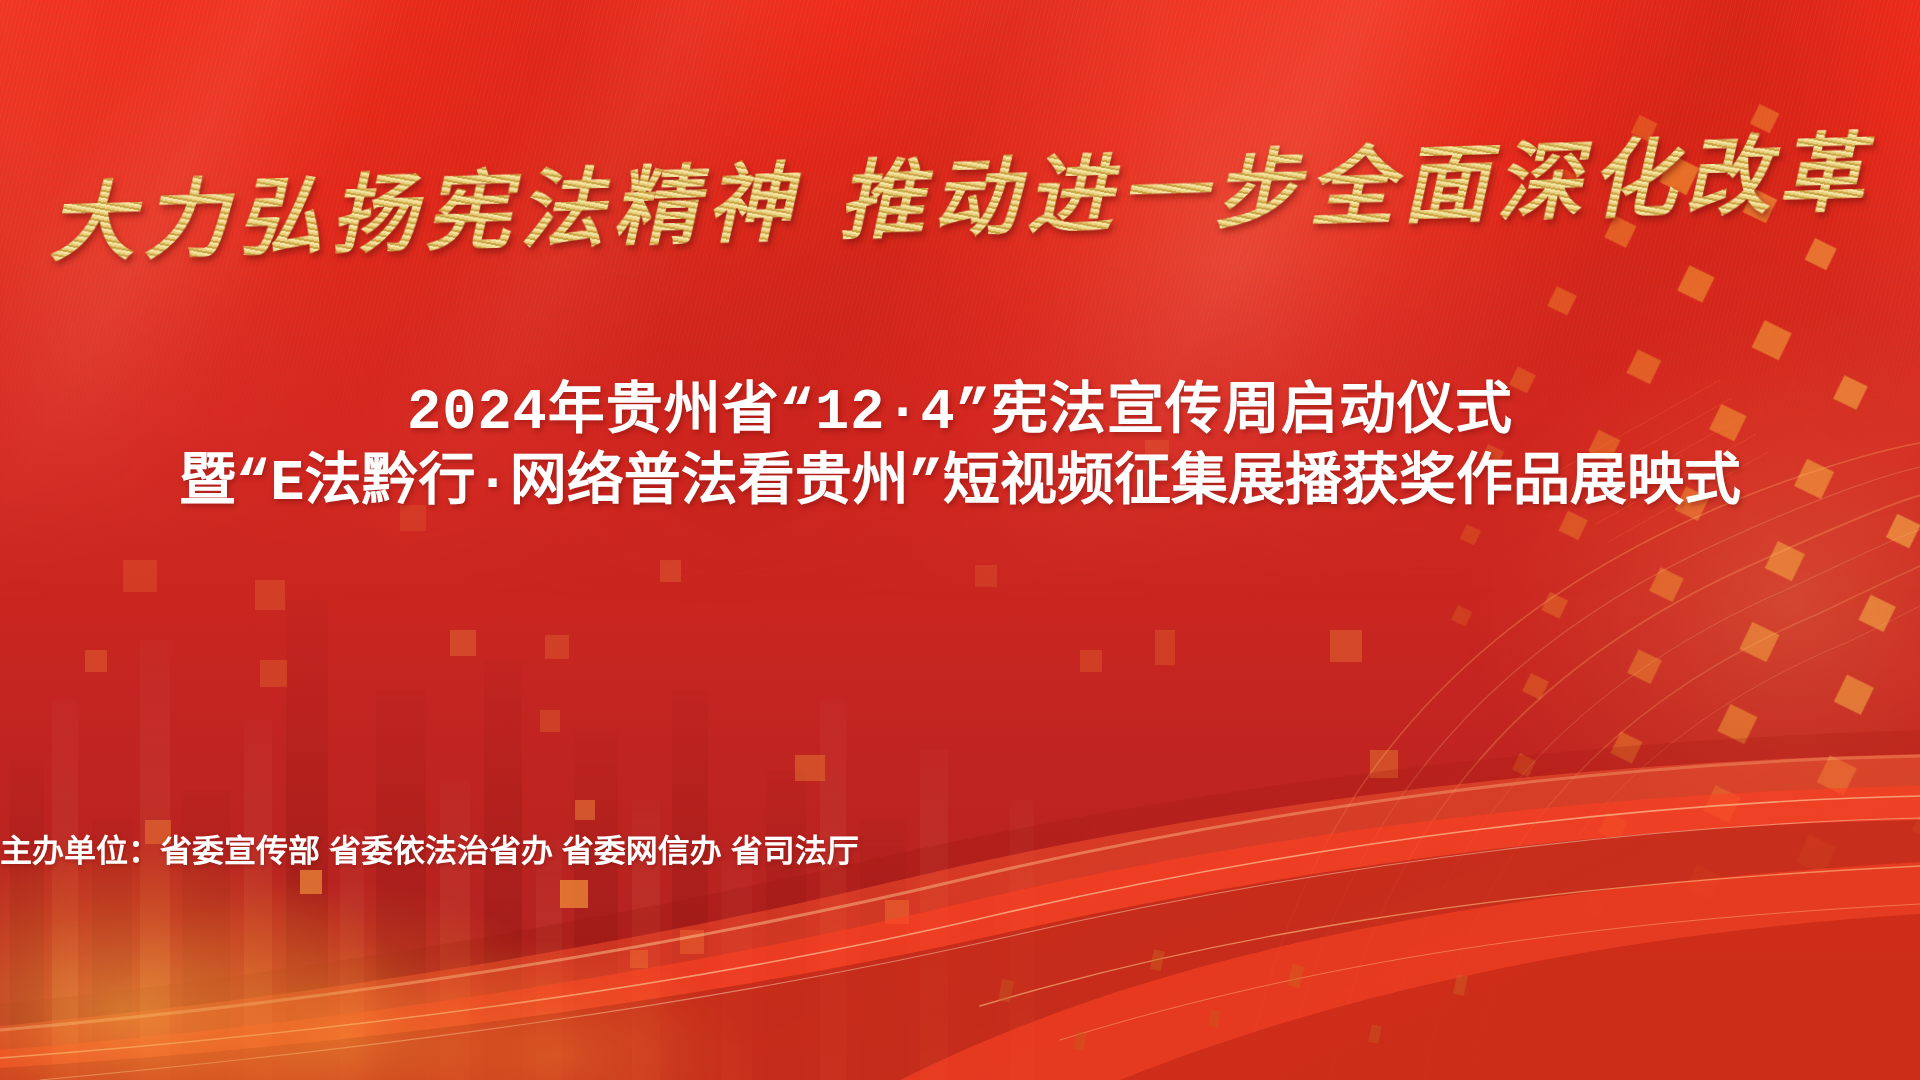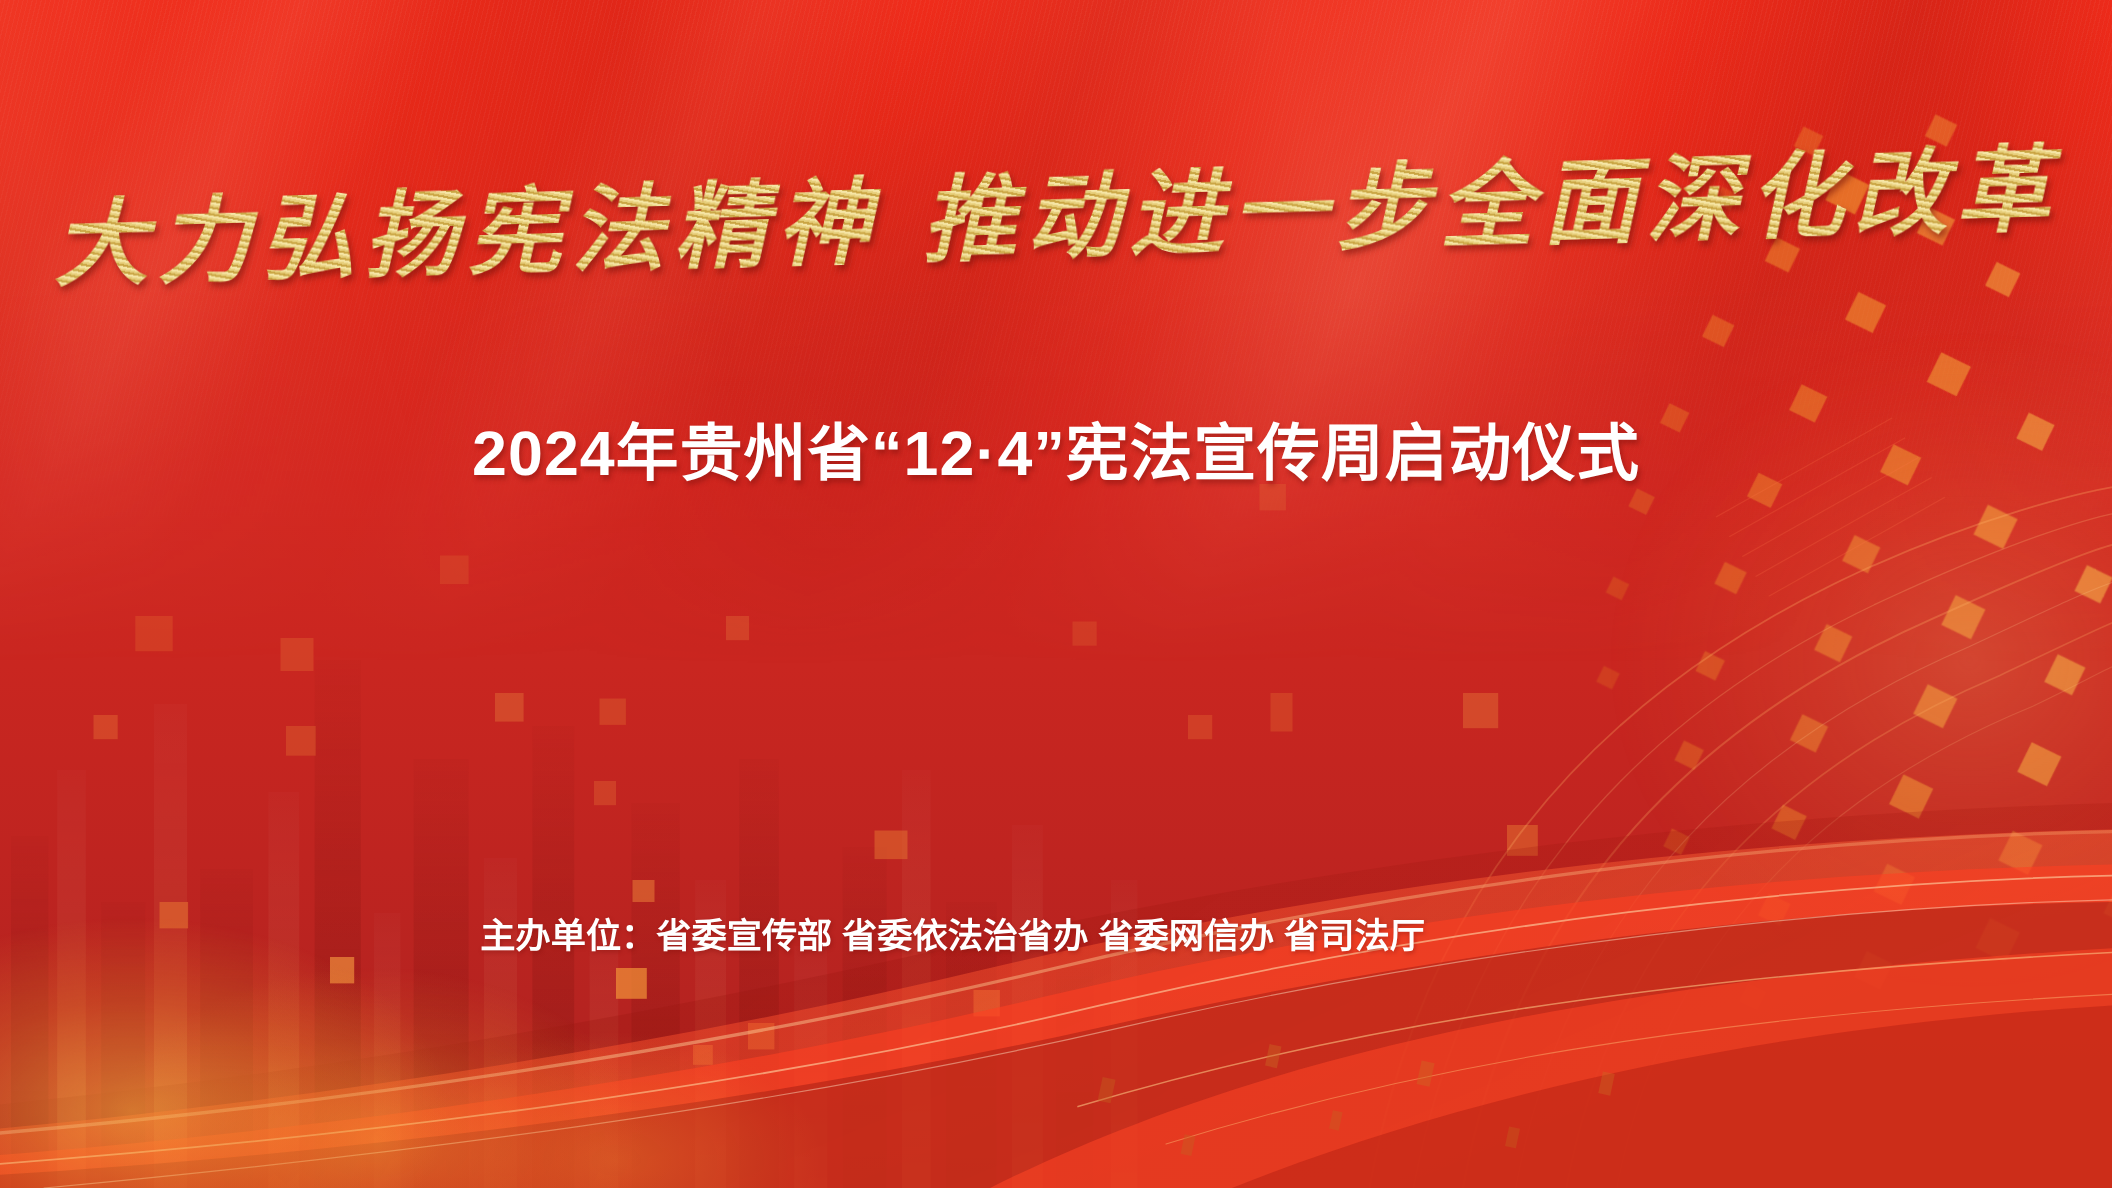--- a/index.html
+++ b/index.html
@@ -107,21 +107,21 @@
   
   .title-block {
     position: absolute;
     top: 380px;
     left: 0;
     width: 1920px;
     text-align: center;
   }
   .title-line {
     color: #ffffff;
-    font-family: Liberation Sans, sans-serif;
+    font-family: Liberation Mono, monospace;
     font-weight: 700;
     white-space: nowrap;
     text-shadow: 2px 3px 5px rgba(120,16,10,0.45);
   }
   .title-line-1 {
     font-size: 57px;
     letter-spacing: 1px;
     line-height: 1.18;
   }
   .title-line-2 {
@@ -129,21 +129,21 @@
     letter-spacing: 0px;
     line-height: 1.32;
   }
 
   
   .credits-block {
     position: absolute;
     top: 820px;
     left: 0;
     width: 1732px;
-    text-align: center;
+    text-align: left;
   }
   .credit-line {
     color: #ffffff;
     font-family: "Liberation Sans", "DejaVu Sans", sans-serif;
     font-weight: 700;
     font-size: 32px;
     line-height: 1.95;
     white-space: nowrap;
     text-shadow: 1px 2px 4px rgba(120,16,10,0.40);
   }
@@ -344,20 +344,21 @@
   <div class="layer bg-glow-left"></div>
 
   <div class="content">
 
     <div class="calligraphy">
       <span>大力弘扬宪法精神</span><span class="gap"></span><span>推动进一步全面深化改革</span>
     </div>
 
     <div class="title-block">
       <div class="title-line title-line-1">2024年贵州省“12·4”宪法宣传周启动仪式</div>
+      <div class="title-line title-line-2">暨“E法黔行·网络普法看贵州”短视频征集展播获奖作品展映式</div>
     </div>
 
     <div class="credits-block">
       <div class="credit-line">主办单位：省委宣传部  省委依法治省办  省委网信办  省司法厅</div>
     </div>
 
   </div>
 </div>
 
 </body></html>

